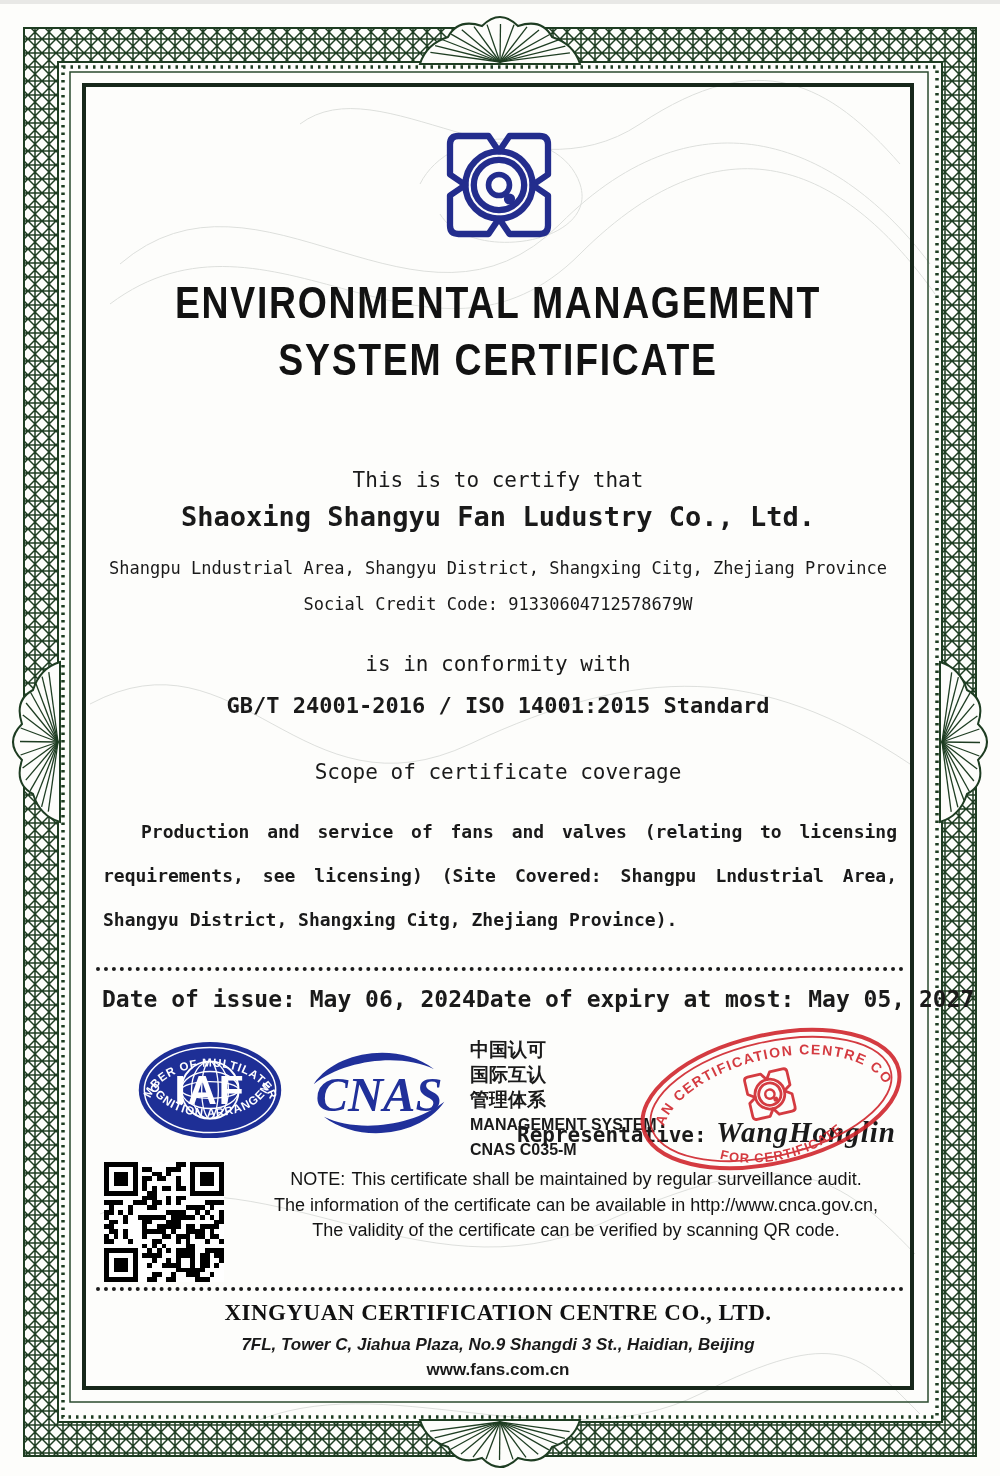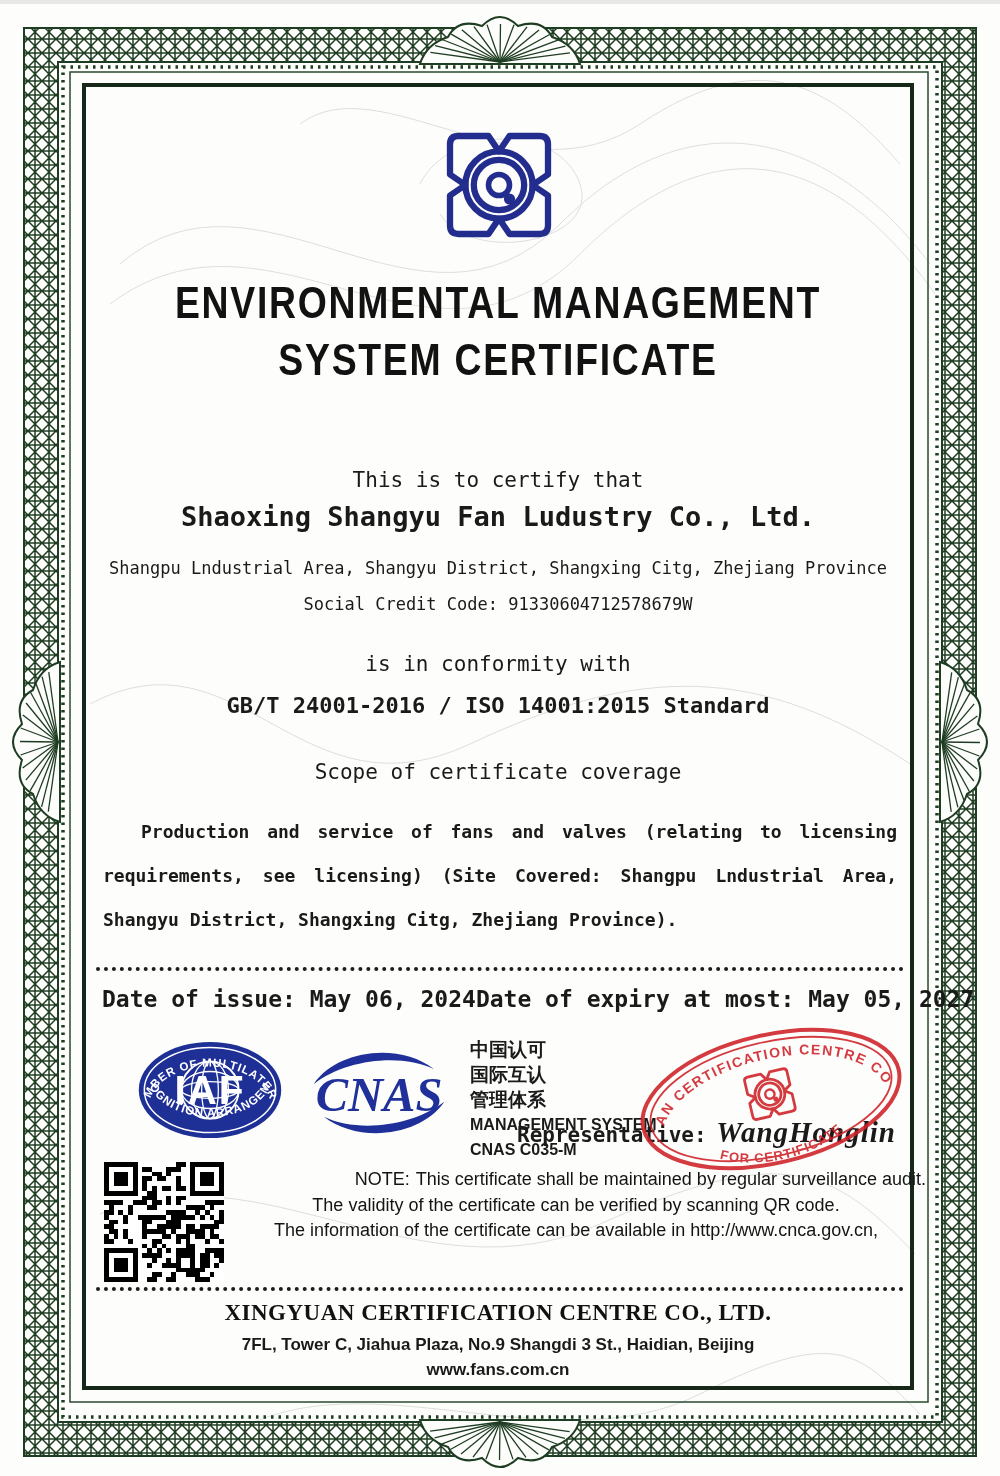--- a/index.html
+++ b/index.html
@@ -34,25 +34,25 @@
   .cnas-block{left:470px;top:1033px;line-height:25px;font-weight:bold;}
   .cnas-block .cjk{font-size:19px;font-family:"DejaVu Sans",sans-serif;font-weight:bold;}
   .cnas-block .lat{font-size:16px;font-family:Liberation Sans, sans-serif;}
   .rep{top:1112px;right:104px;white-space:nowrap;}
   .rep-label{font-size:21px;font-weight:bold;}
   .rep-name{font-family:"Liberation Serif",serif;font-style:italic;font-weight:bold;
     font-size:29px;letter-spacing:1px;}
   .note{left:226px;top:1163px;width:700px;font-family:"Liberation Sans",sans-serif;
     font-size:18px;line-height:25.5px;color:#141414;}
   .note div{white-space:nowrap;text-align:center;}
-  .note .first{text-align:right;}
+  .note .first{text-align:center;}
   .note .nlabel{margin-right:6px;}
   .footer-name{top:1296px;font-family:"Liberation Serif",serif;font-weight:bold;
     font-size:23px;letter-spacing:.5px;color:#111;}
-  .footer-addr{top:1331px;font-family:"Liberation Sans",sans-serif;font-weight:bold;font-size:17px;}
+  .footer-addr{top:1331px;font-family:"Liberation Sans",sans-serif;font-weight:bold;font-size:17px;font-style:italic;}
   .footer-url{top:1356px;font-family:"Liberation Sans",sans-serif;font-weight:bold;font-size:17px;}
   
   .emblem-main{left:429px;top:110px;color:#232d8d;}
   .iaf-svg{left:136px;top:1036px;}
   .iaf-arc{font-family:"Liberation Sans",sans-serif;font-weight:bold;font-size:12.5px;
     letter-spacing:1px;fill:#fff;}
   .iaf-big{font-family:"Liberation Sans",sans-serif;font-weight:bold;font-size:44px;
     letter-spacing:2px;fill:#fff;}
   .cnas-svg{left:308px;top:1040px;}
   .cnas-word{font-family:"Liberation Serif",serif;font-weight:bold;font-style:italic;
@@ -518,22 +518,22 @@
       <rect x="10" y="24" width="1" height="1" fill="#000"></rect>
       <rect x="13" y="24" width="1" height="1" fill="#000"></rect>
       <rect x="14" y="24" width="1" height="1" fill="#000"></rect>
       <rect x="19" y="24" width="1" height="1" fill="#000"></rect>
       <rect x="20" y="24" width="1" height="1" fill="#000"></rect>
       <rect x="21" y="24" width="1" height="1" fill="#000"></rect>
     </svg>
 
   <div class="abs note">
     <div class="first"><span class="nlabel">NOTE:</span><span>This certificate shall be maintained by regular surveillance audit.</span></div>
+    <div>The information of the certificate can be available in http://www.cnca.gov.cn,</div>
     <div>The validity of the certificate can be verified by scanning QR code.</div>
-    <div>The information of the certificate can be available in http://www.cnca.gov.cn,</div>
   </div>
 
   <div class="abs dotline dot2"></div>
 
   <div class="abs centered footer-name">XINGYUAN CERTIFICATION CENTRE CO., LTD.</div>
   <div class="abs centered footer-addr">7FL, Tower C, Jiahua Plaza, No.9 Shangdi 3 St., Haidian, Beijing</div>
   <div class="abs centered footer-url">www.fans.com.cn</div>
 
 </div>
 

